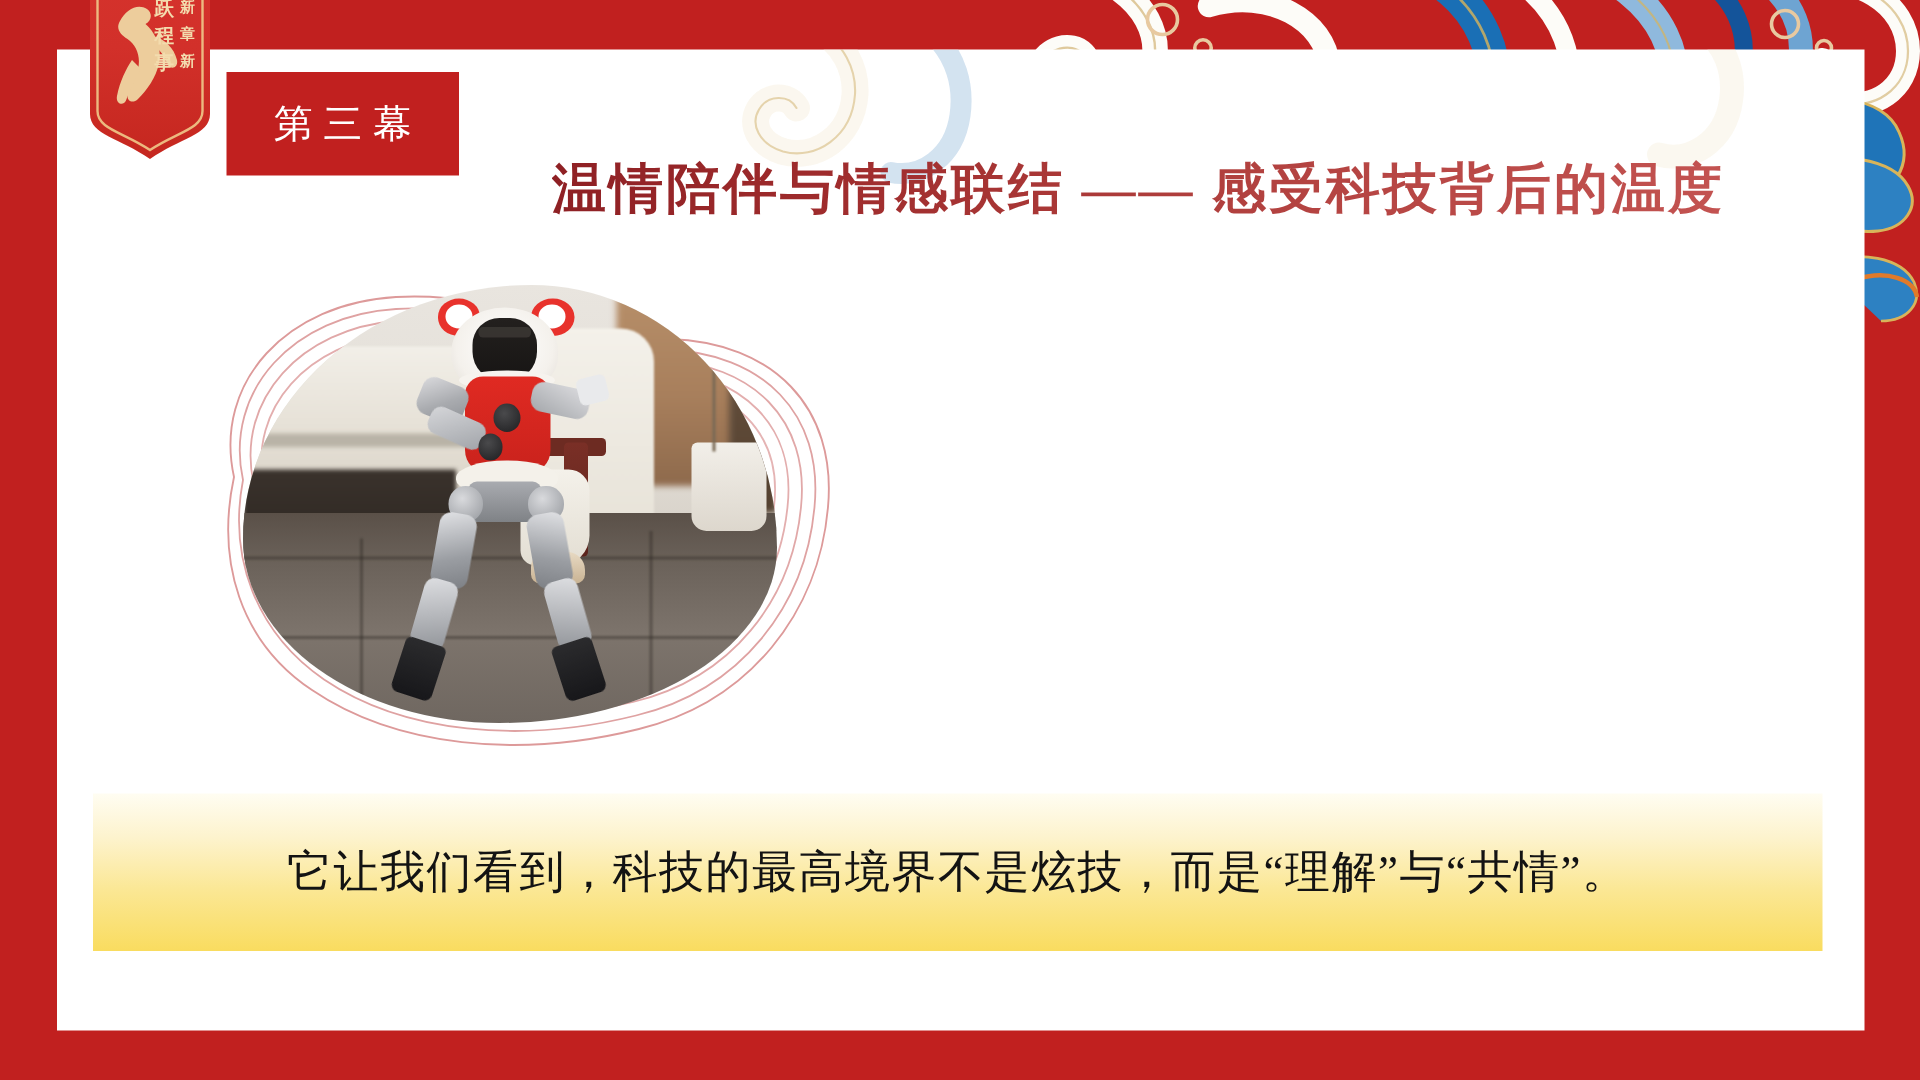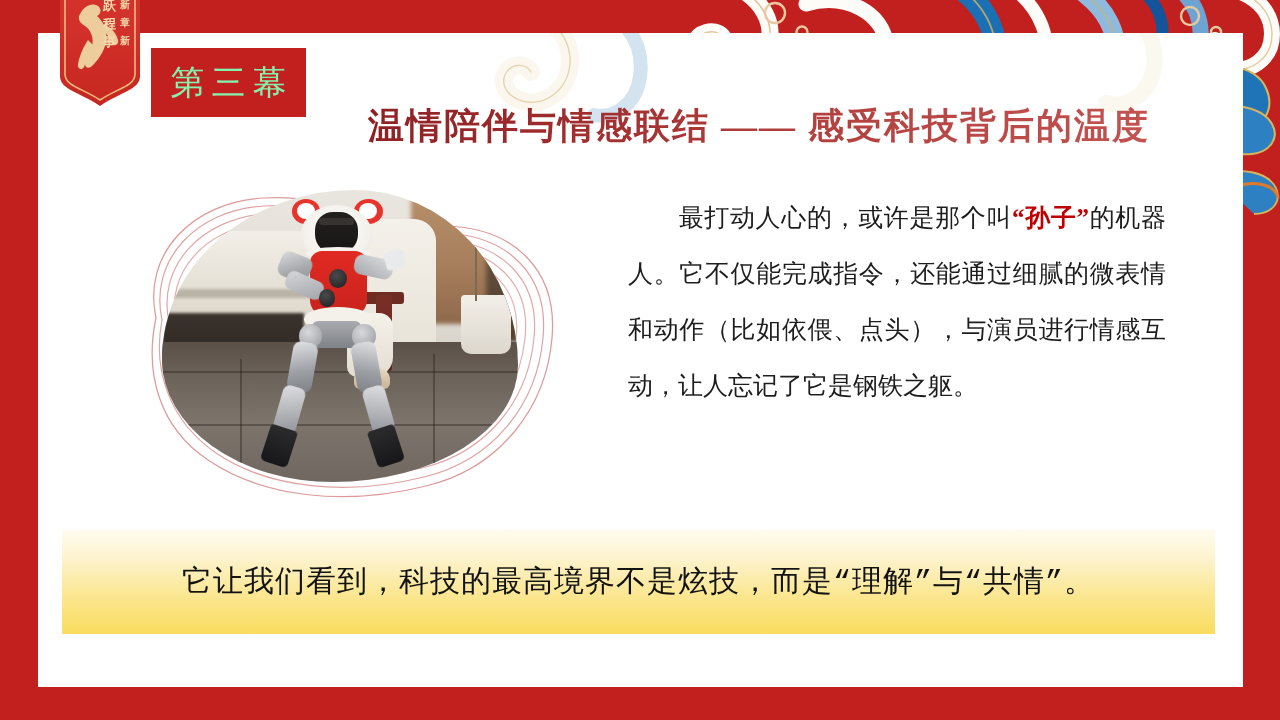--- a/index.html
+++ b/index.html
@@ -54,22 +54,22 @@
     top: 48px;
     width: 155px;
     height: 69px;
     background: #c1201f;
     z-index: 30;
     display: flex;
     align-items: center;
     justify-content: center;
   }
   #act-badge .act-text {
-    color: #86efac;
-    font-size: 34px;
+    color: #ffffff;
+    font-size: 26px;
     letter-spacing: 7px;
     text-indent: 7px;
     font-family: "Liberation Serif", "DejaVu Serif", serif;
     white-space: nowrap;
   }
 
   
   #headline {
     position: absolute;
     left: 368px;
@@ -312,21 +312,21 @@
     background: linear-gradient(180deg, #fffdf2 0%, #fdf3cd 28%, #fbe793 62%, #f9dc5f 100%);
     display: flex;
     align-items: center;
     justify-content: center;
   }
   #banner .banner-text {
     font-size: 30px;
     color: #131313;
     letter-spacing: 1px;
     white-space: nowrap;
-    font-family: Liberation Mono, monospace;
+    font-family: Liberation Serif, serif;
   }
 </style>
 </head>
 <body>
 
 <div id="slide">
 
   <svg class="deco-layer" width="1280" height="720" viewBox="0 0 1280 720" aria-hidden="true">
     <defs>
       <clipPath id="clipTop">
@@ -461,23 +461,20 @@
           <div class="rb rb-thigh-l"></div>
           <div class="rb rb-thigh-r"></div>
           <div class="rb rb-shin-l"></div>
           <div class="rb rb-shin-r"></div>
           <div class="rb rb-foot-l"></div>
           <div class="rb rb-foot-r"></div>
         </div>
       </div>
     </div>
 
-    <div id="body-copy" style="left:590px; top:157px;">
-      <span class="indent"></span><span>最打动人心的，或许是那个叫</span><span class="hl">“孙子”</span><span>的机器人。它不仅能完成指令，还能通过细腻的微表情和动作（比如依偎、点头），与演员进行情感互动，让人忘记了它是钢铁之躯。</span>
-    </div>
 
     <div id="banner" style="left:24px; top:496px;">
       <span class="banner-text">它让我们看到，科技的最高境界不是炫技，而是“理解”与“共情”。</span>
     </div>
   </div>
 
   <div id="act-badge">
     <span class="act-text">第三幕</span>
   </div>
 

